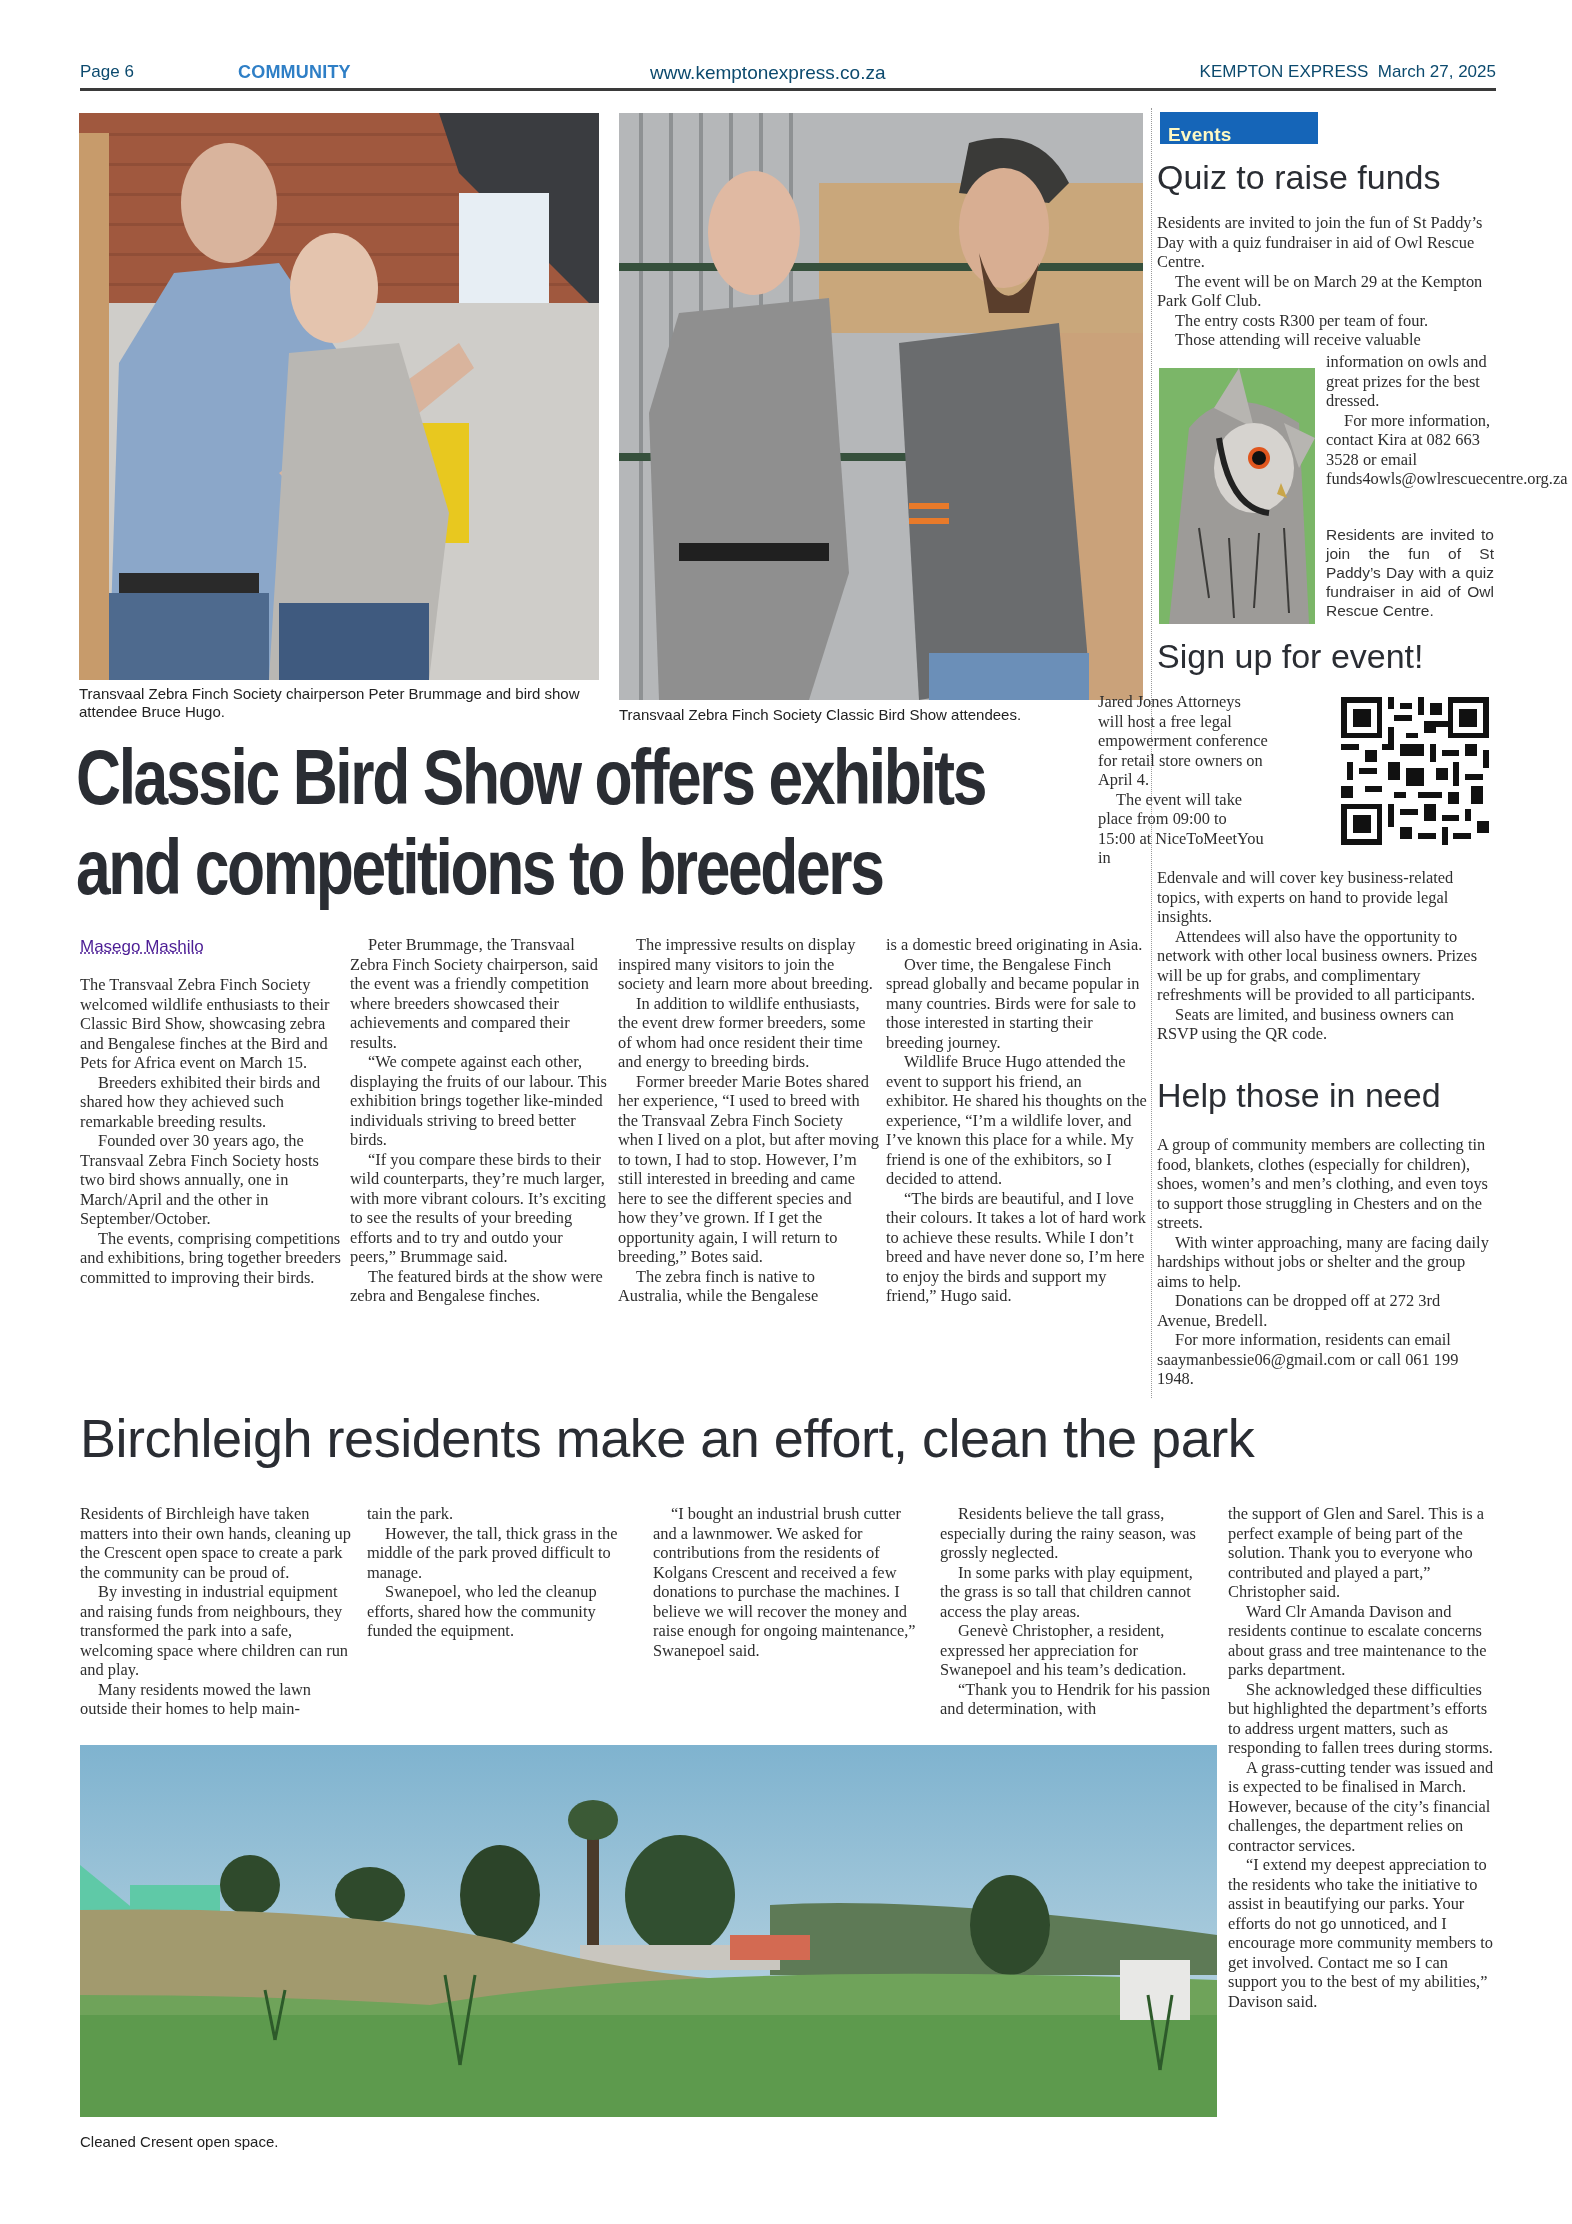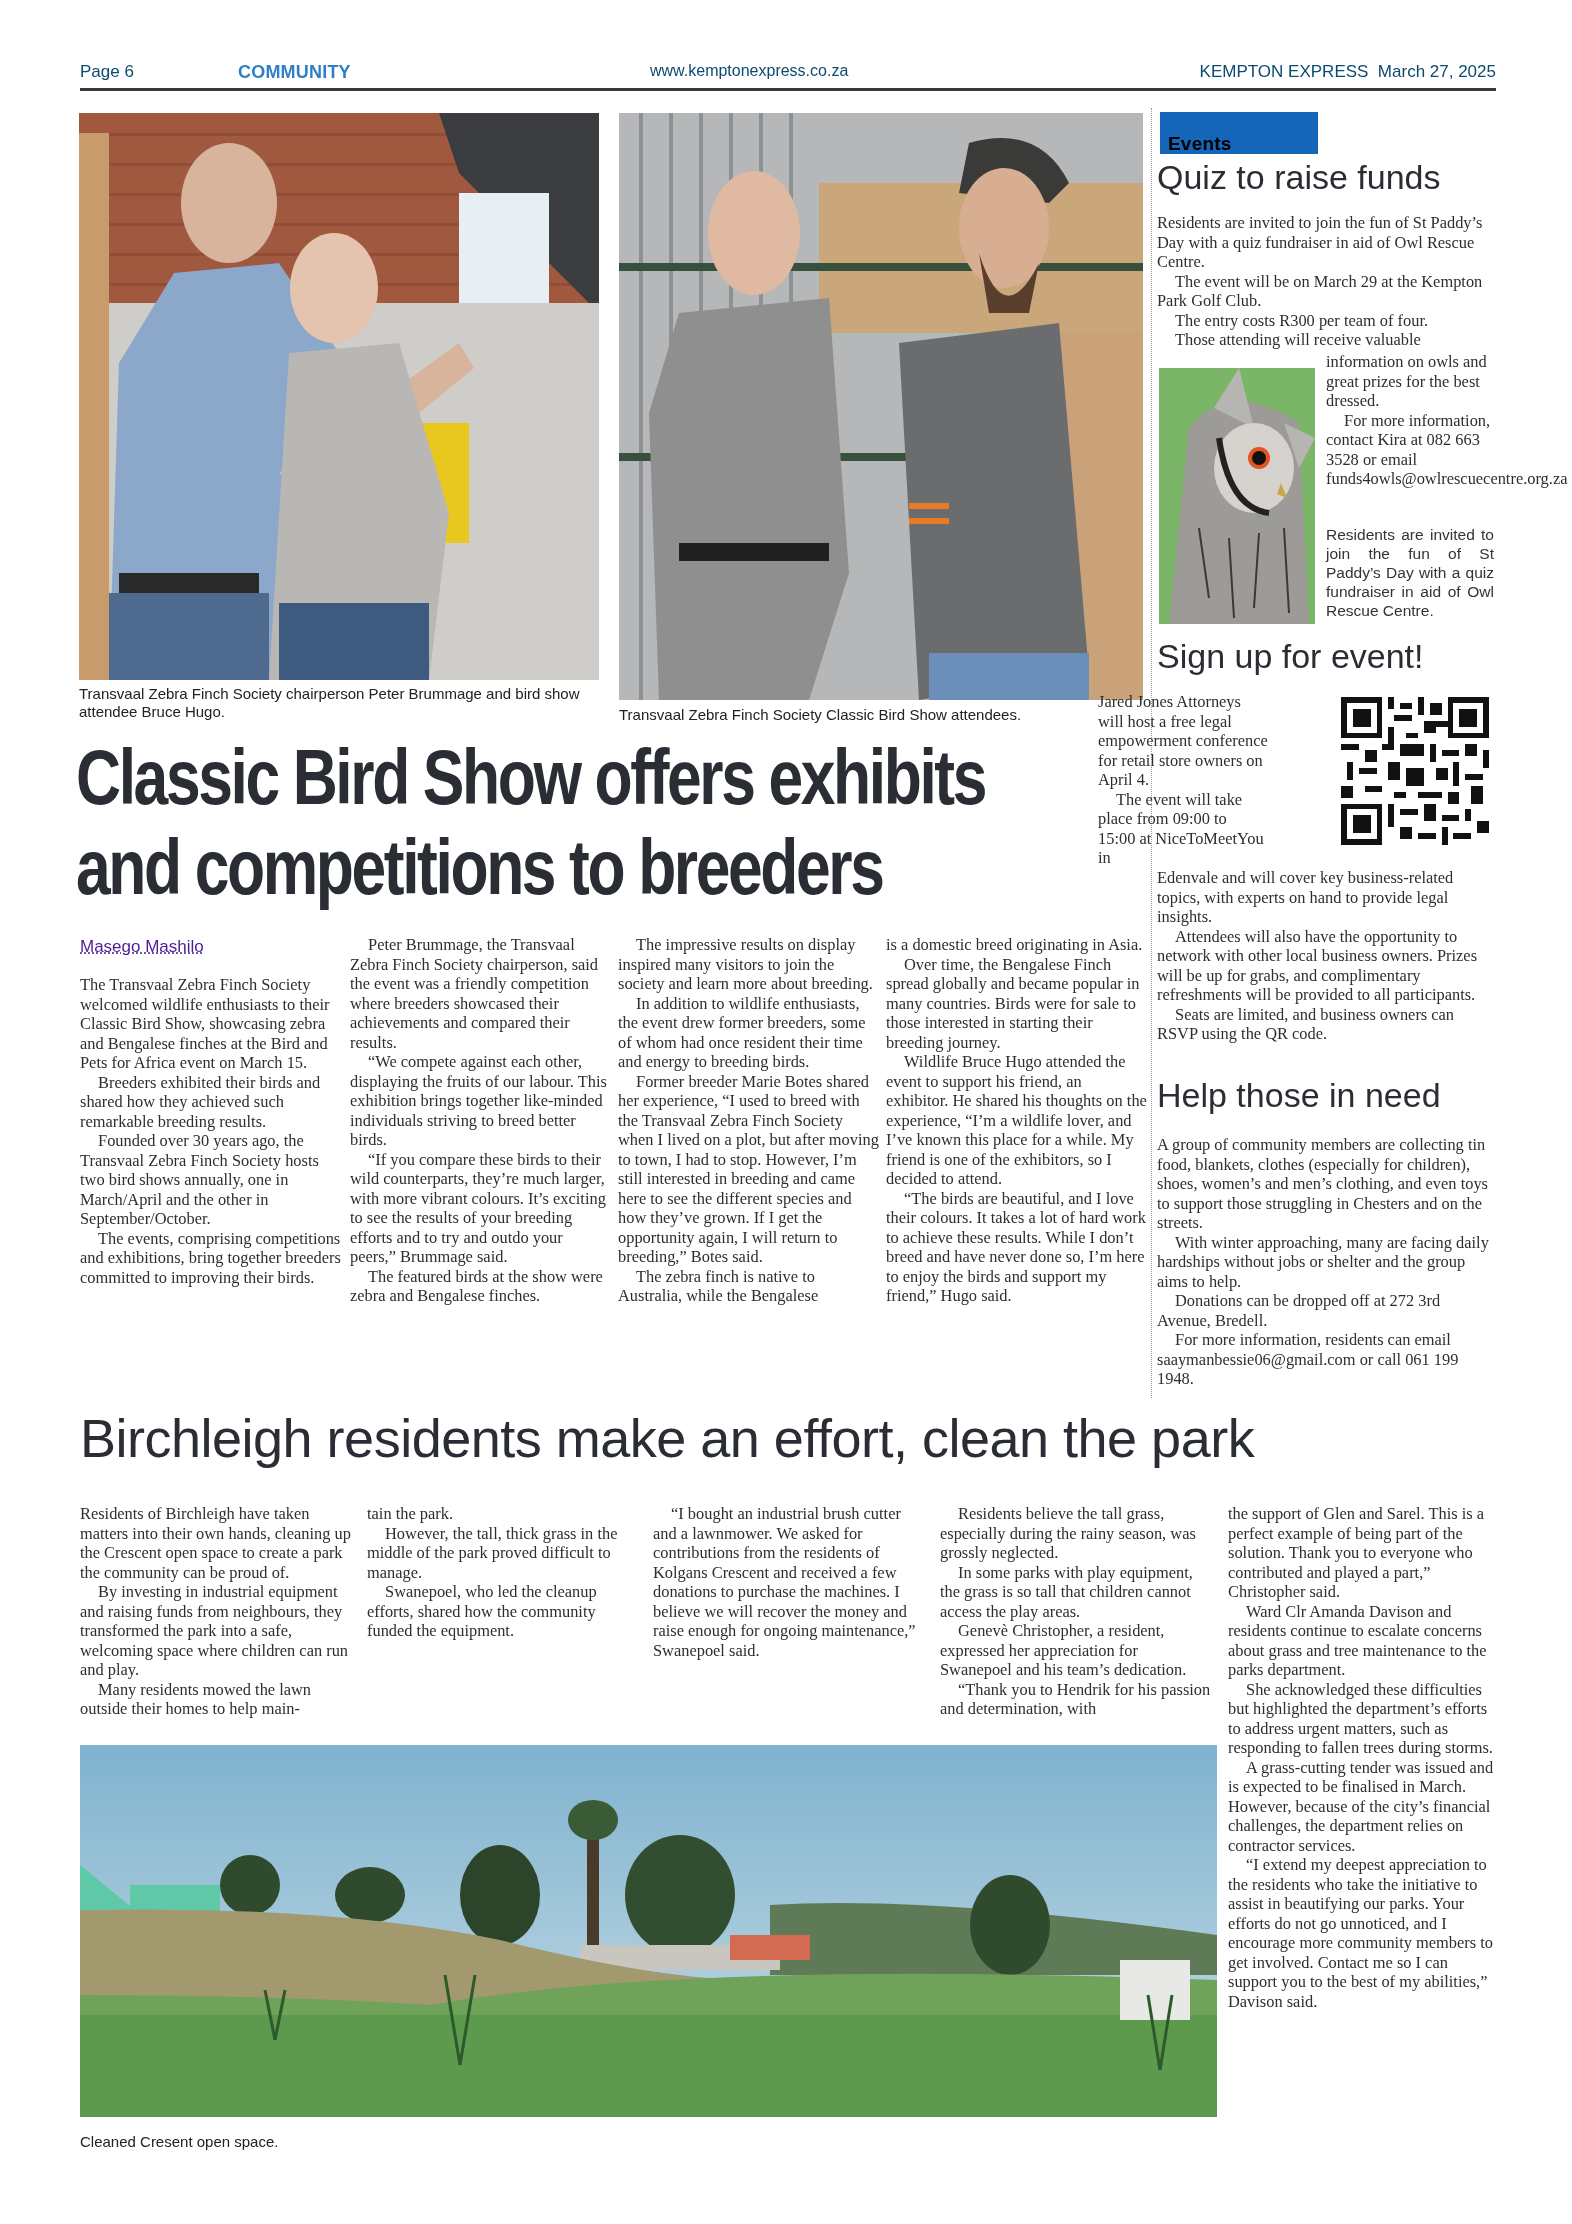--- a/index.html
+++ b/index.html
@@ -5,43 +5,43 @@
   * { box-sizing: border-box; margin: 0; padding: 0; }
   html, body { width: 1572px; height: 2224px; background: #ffffff; overflow: hidden; }
   body { position: relative; font-family: "Liberation Serif", serif; color: #2b2b2b; }
 
   .abs { position: absolute; }
 
   
   .hdr { top: 62px; font-family: "Liberation Sans", sans-serif; font-size: 17px; color: #0c4a6e; }
   .hdr-page { left: 80px; }
   .hdr-section { left: 238px; color: #2f7fc6; font-weight: bold; font-size: 18px; letter-spacing: 0.2px; }
-  .hdr-url { left: 650px; font-size: 16px; }
+  .hdr-url { left: 650px; font-size: 19px; }
   .hdr-paper { right: 76px; }
   .hdr-rule { left: 80px; right: 76px; top: 88px; height: 3px; background: #3a3a3a; }
 
   
   .photo { overflow: hidden; }
   .photo svg { display: block; width: 100%; height: 100%; }
   .caption { font-family: "Liberation Sans", sans-serif; font-size: 15px; line-height: 18px; color: #222; }
 
   
   .headline-big { font-family: "Liberation Sans", sans-serif; font-weight: bold; color: #2a2d33;
     font-size: 78px; line-height: 84px; letter-spacing: -3px; transform: scaleX(0.80); transform-origin: left top; white-space: nowrap; }
 
   .byline { font-family: "Liberation Sans", sans-serif; font-size: 17px; color: #4c1d95; text-decoration: underline; text-decoration-style: dotted; }
 
   .col { font-size: 16.4px; line-height: 19.5px; color: #2e2e2e; text-align: left; }
   .col p { text-indent: 0; }
   .col p.ind { text-indent: 1.1em; }
 
   
   .vrule { left: 1151px; top: 108px; width: 0; height: 1290px; border-left: 1px dotted #999; }
-  .events-tag { left: 1160px; top: 112px; width: 158px; height: 32px; background: #1565b8; color: #000000;
-    font-family: "Liberation Sans", sans-serif; font-weight: bold; font-size: 19px; padding: 21px 8px; letter-spacing: 0.2px; }
+  .events-tag { left: 1160px; top: 112px; width: 158px; height: 32px; background: #1565b8; color: #fef9c3;
+    font-family: "Liberation Sans", sans-serif; font-weight: bold; font-size: 19px; padding: 12px 8px; letter-spacing: 0.2px; }
   .side-head { font-family: "Liberation Sans", sans-serif; color: #2a2d33; font-size: 34px; line-height: 40px; }
   .side-body { font-size: 16.4px; line-height: 19.5px; color: #2e2e2e; }
   .side-sans { font-family: "Liberation Sans", sans-serif; font-size: 15.5px; line-height: 19px; text-align: justify; color: #333; }
 
   .headline-2 { font-family: "Liberation Sans", sans-serif; color: #2a2d33; font-size: 54px; line-height: 60px; letter-spacing: -0.5px; white-space: nowrap; }
 </style>
 </head>
 <body>
 
 <div class="abs hdr hdr-page">Page 6</div>

